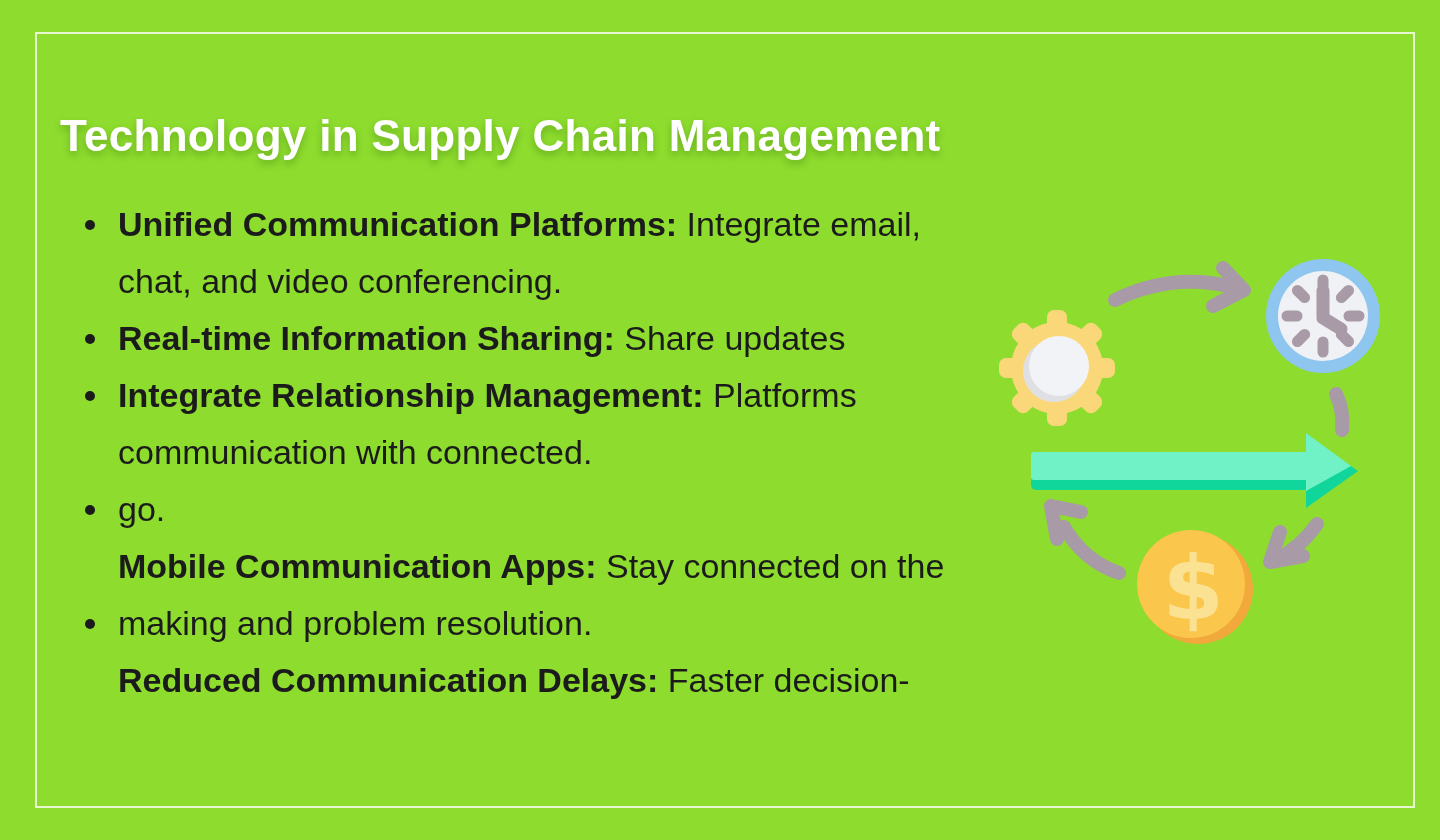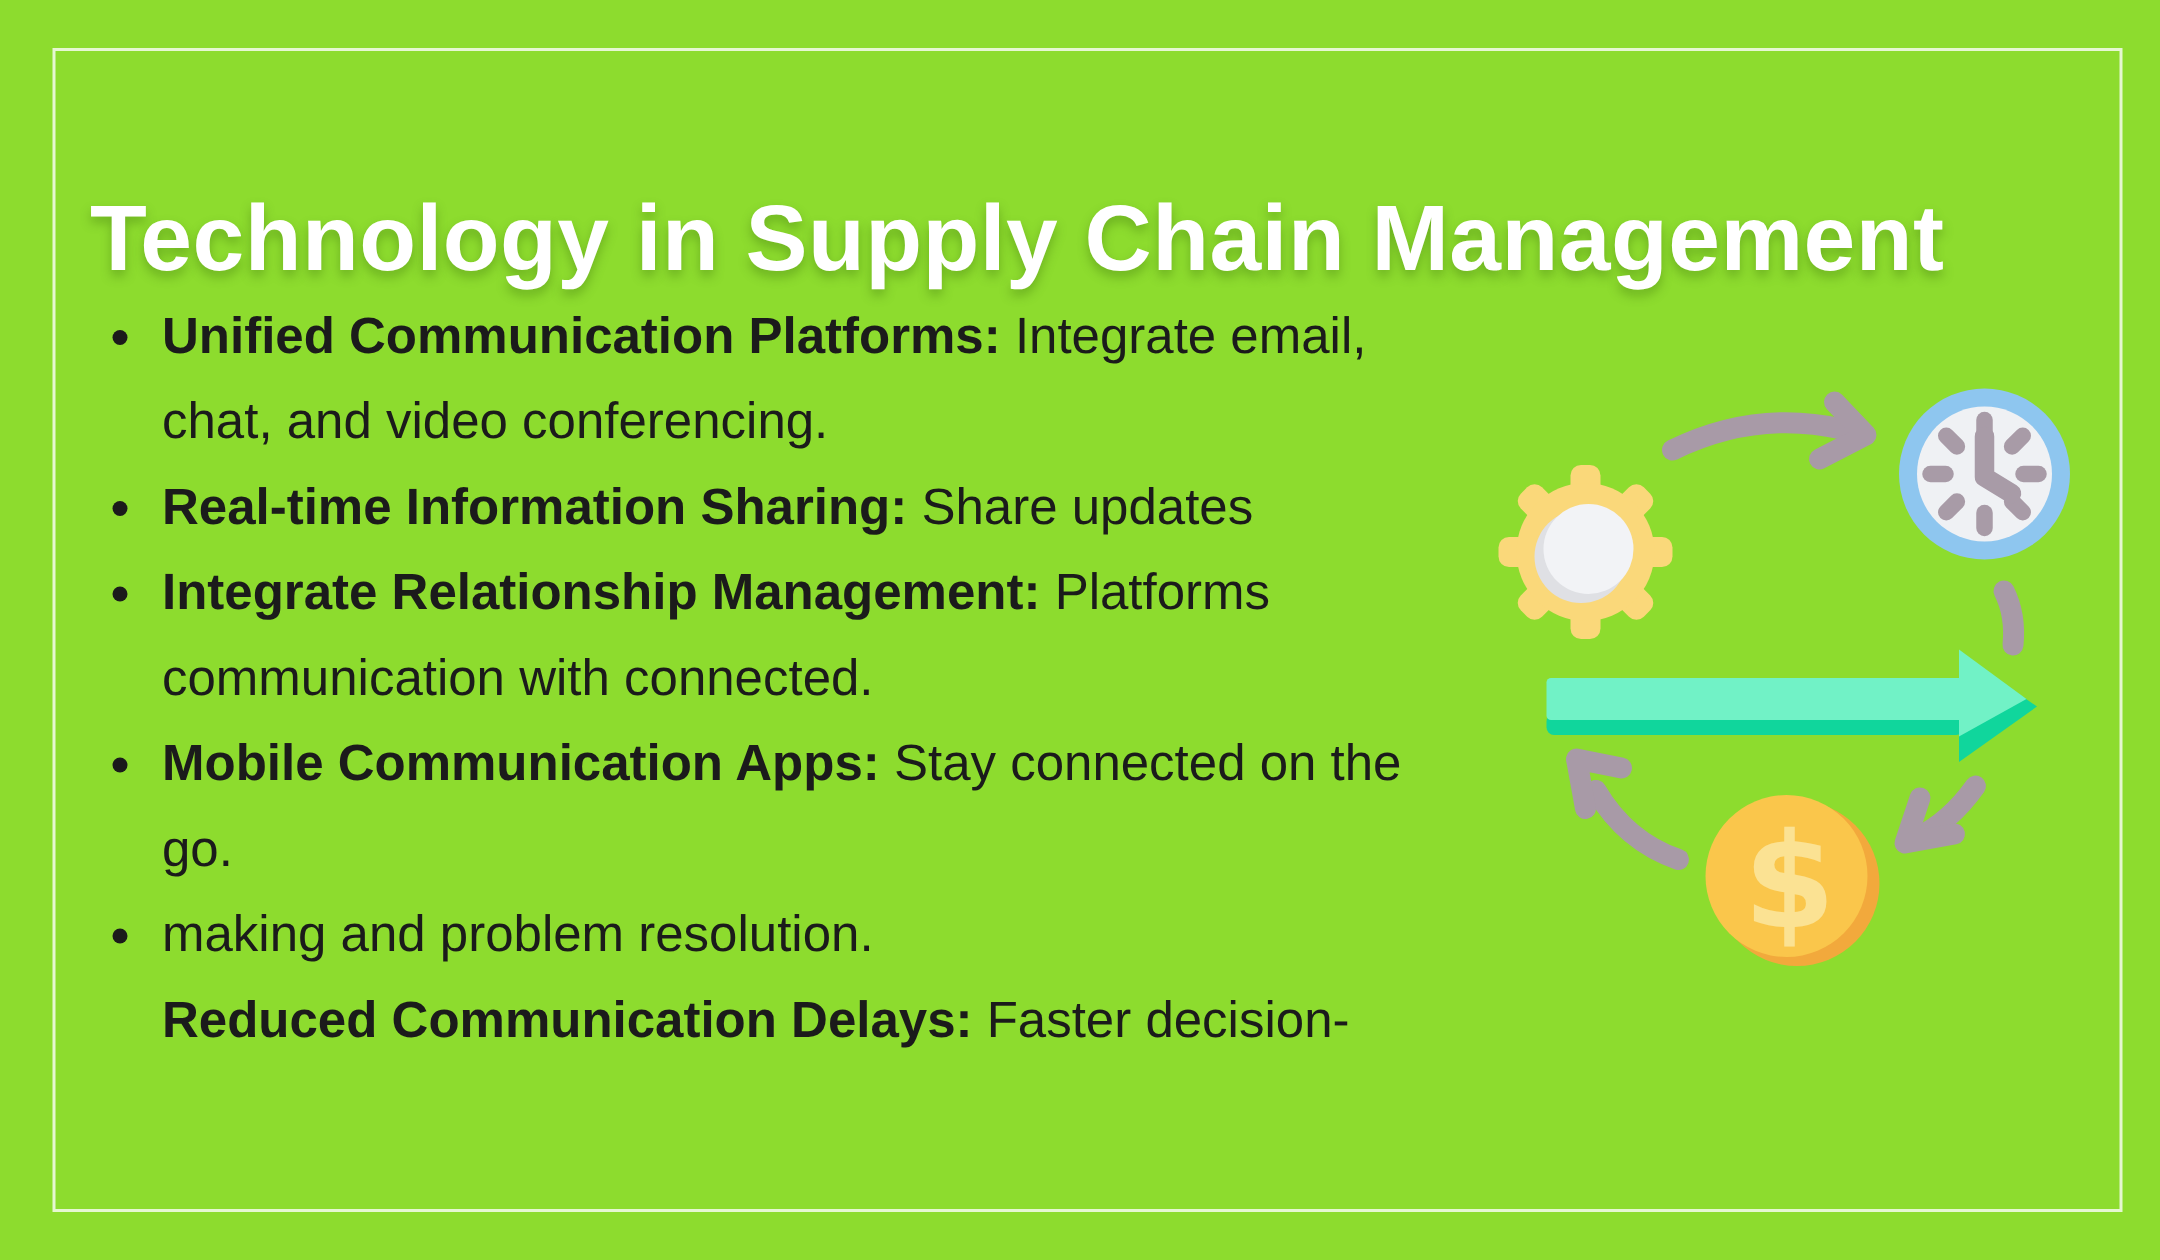--- a/index.html
+++ b/index.html
@@ -13,30 +13,30 @@
   .card {
     position: absolute;
     left: 35px; top: 32px;
     width: 1380px; height: 776px;
     border: 2px solid rgba(255,255,255,0.78);
     box-sizing: border-box;
   }
   .title {
     position: absolute;
     left: 60px; top: 82px;
-    font-size: 62px;
+    font-size: 44px;
     font-weight: bold;
     color: #FFFFFF;
     letter-spacing: 0.3px;
     text-shadow: 0 4px 7px rgba(45, 95, 5, 0.35);
     white-space: nowrap;
   }
   ul.bullets {
     position: absolute;
-    left: 72px; top: 196px;
+    left: 82px; top: 196px;
     width: 905px;
     margin: 0; padding: 0;
     list-style: none;
     font-size: 34px;
     color: #1B1B1B;
   }
   ul.bullets li { position: relative; padding-left: 36px; }
   .line { display: block; line-height: 57px; white-space: nowrap; }
   .dot {
     position: absolute;
@@ -69,22 +69,22 @@
     <span class="dot"></span>
     <span class="line"><span class="lead">Real-time Information Sharing:</span><span> Share updates</span></span>
   </li>
   <li>
     <span class="dot"></span>
     <span class="line"><span class="lead">Integrate Relationship Management:</span><span> Platforms</span></span>
     <span class="line">communication with connected.</span>
   </li>
   <li>
     <span class="dot"></span>
+    <span class="line">go.</span>
     <span class="line"><span class="lead">Mobile Communication Apps:</span><span> Stay connected on the</span></span>
-    <span class="line">go.</span>
   </li>
   <li>
     <span class="dot"></span>
     <span class="line">making and problem resolution.</span>
     <span class="line"><span class="lead">Reduced Communication Delays:</span><span> Faster decision-</span></span>
   </li>
 </ul>
 
 <div class="illus">
   <svg width="420" height="420" viewBox="0 0 420 420" xmlns="http://www.w3.org/2000/svg">

